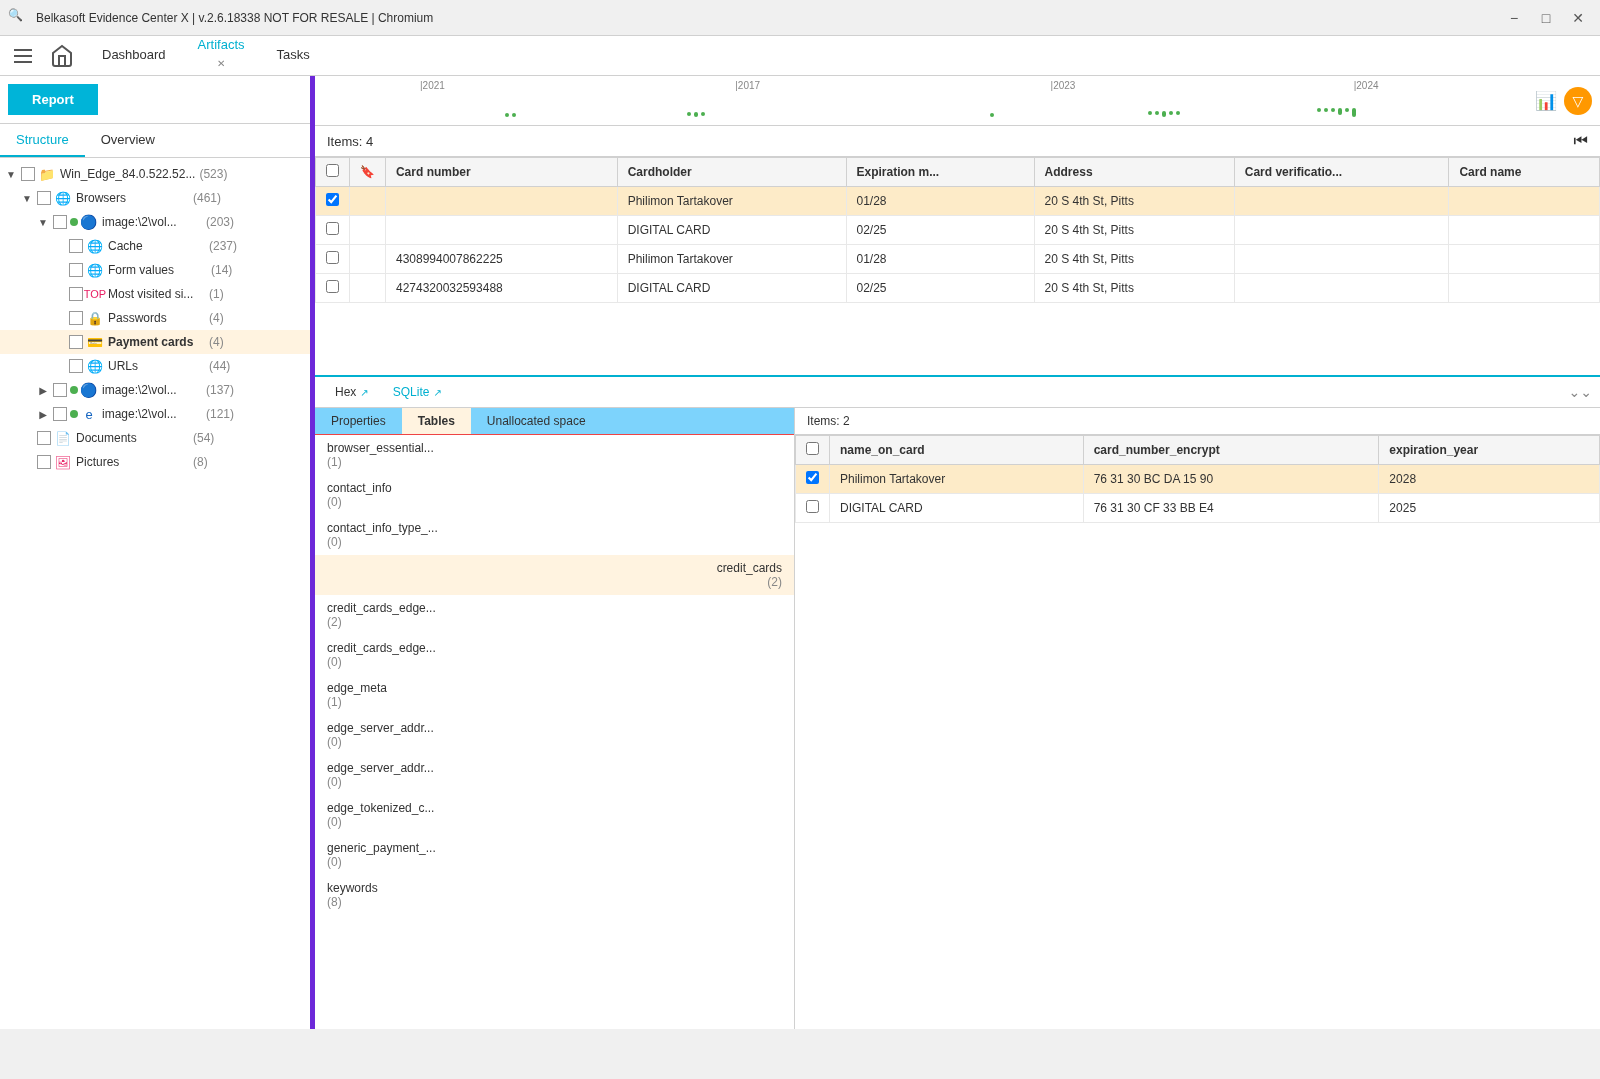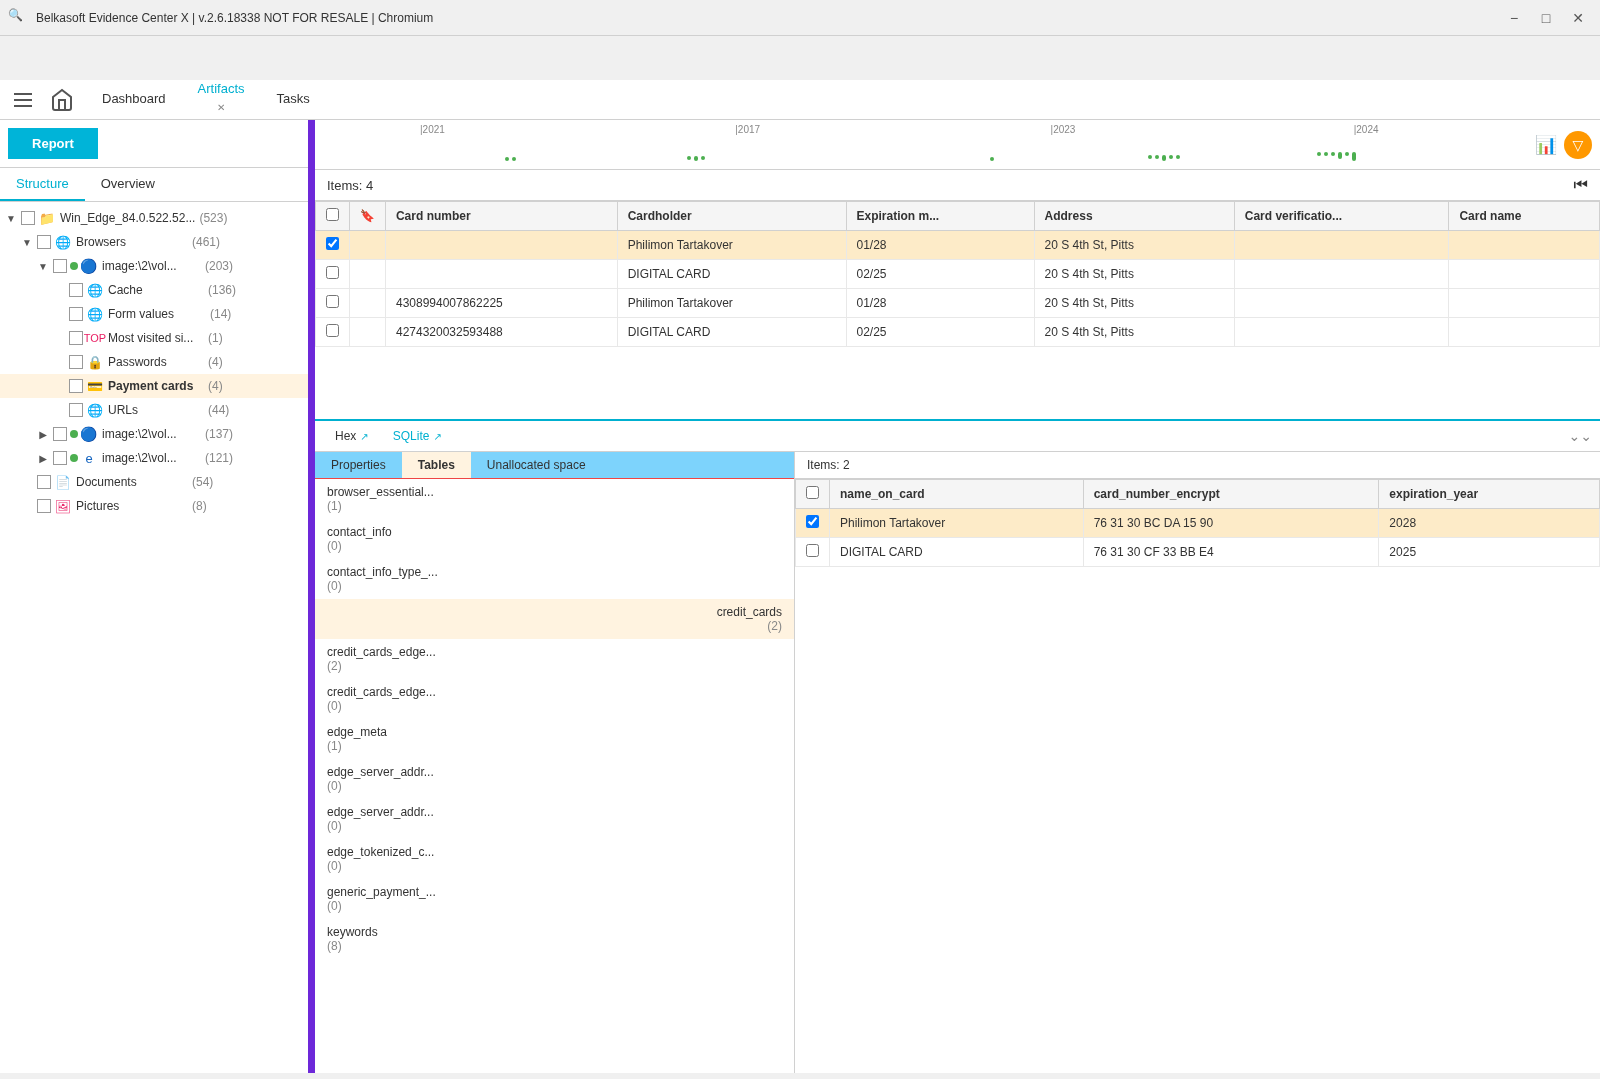--- a/index.html
+++ b/index.html
@@ -12,42 +12,41 @@
     }
     .title-bar-icon { width: 20px; height: 20px; margin-right: 8px; }
     .title-bar-text { font-size: 12px; color: #333; flex: 1; }
     .title-bar-controls { display: flex; gap: 4px; }
     .title-bar-btn { width: 28px; height: 24px; border: none; background: transparent; cursor: pointer; font-size: 14px; display: flex; align-items: center; justify-content: center; color: #555; }
 
     
     .menu-bar {
       display: flex; align-items: center; background: white; height: 40px; padding: 8px 8px;
       border-bottom: 1px solid #d0d0d0;
-      margin-top: 44px;
     }
     .hamburger { width: 30px; height: 30px; display: flex; align-items: center; justify-content: center; cursor: pointer; margin-right: 8px; }
     .hamburger-lines { display: flex; flex-direction: column; gap: 4px; }
     .hamburger-line { width: 18px; height: 2px; background: #555; }
     .home-btn { width: 32px; height: 32px; display: flex; align-items: center; justify-content: center; cursor: pointer; margin-right: 8px; }
     .menu-tabs { display: flex; gap: 0; }
     .menu-tab { padding: 8px 16px; font-size: 13px; cursor: pointer; color: #333; border-bottom: 2px solid transparent; display: flex; align-items: center; gap: 6px; }
     .menu-tab.active { color: #00b0d0; border-bottom: 6px solid #a3a3a3; flex-direction: column; }
     .menu-tab .close-tab { font-size: 10px; color: #888; cursor: pointer; }
 
     
     .report-btn {
       background: #00b4d8; color: white; border: none; padding: 8px 20px;
       font-size: 13px; font-weight: 600; cursor: pointer; min-width: 90px;
     }
 
     
     .main-layout { display: flex; height: calc(1079px - 36px - 40px - 50px); }
 
     
-    .sidebar { width: 315px; background: white; border-right: 7px solid #6d28d9; display: flex; flex-direction: column; overflow: hidden; }
+    .sidebar { width: 315px; background: white; border-right: 5px solid #6d28d9; display: flex; flex-direction: column; overflow: hidden; }
     .sidebar-tabs { display: flex; border-bottom: 1px solid #d0d0d0; }
     .sidebar-tab { padding: 8px 16px; font-size: 13px; cursor: pointer; color: #333; border-bottom: 2px solid transparent; }
     .sidebar-tab.active { color: #00b0d0; border-bottom: 2px solid #00b0d0; }
     .sidebar-content { flex: 1; overflow-y: auto; padding: 4px 0; }
 
     .tree-item { display: flex; align-items: center; padding: 3px 4px; cursor: pointer; white-space: nowrap; }
     .tree-item.highlighted { background: #fff3e0; }
     .tree-indent-0 { padding-left: 4px; }
     .tree-indent-1 { padding-left: 20px; }
     .tree-indent-2 { padding-left: 36px; }
@@ -200,21 +199,21 @@
         <span class="node-icon" style="font-size:14px;">🔵</span>
         <span class="node-label">image:\2\vol...</span>
         <span class="node-label" style="color:#888;margin-left:4px;">(203)</span>
       </div>
 
       <div class="tree-item tree-indent-3">
         <span class="expand-btn" style="visibility:hidden;">▶</span>
         <span class="checkbox"></span>
         <span class="node-icon globe-icon">🌐</span>
         <span class="node-label">Cache</span>
-        <span class="node-label" style="color:#888;margin-left:4px;">(136)</span>
+        <span class="node-label" style="color:#888;margin-left:4px;">(237)</span>
       </div>
 
       <div class="tree-item tree-indent-3">
         <span class="expand-btn" style="visibility:hidden;">▶</span>
         <span class="checkbox"></span>
         <span class="node-icon globe-icon">🌐</span>
         <span class="node-label">Form values</span>
         <span class="node-label" style="color:#888;margin-left:8px;">(14)</span>
       </div>
 

